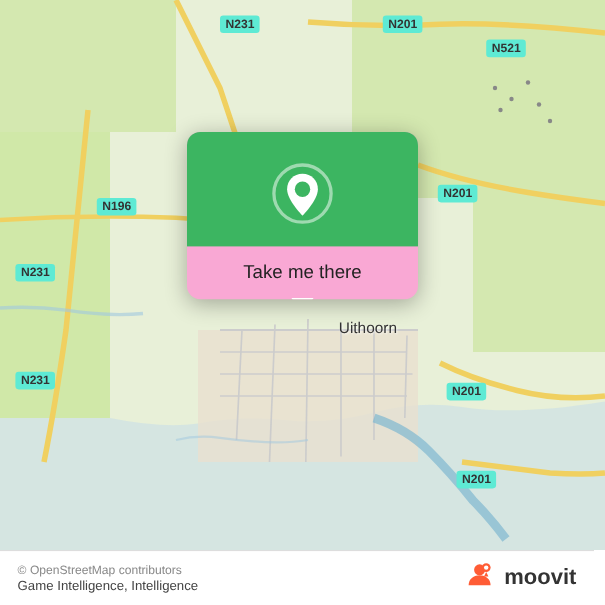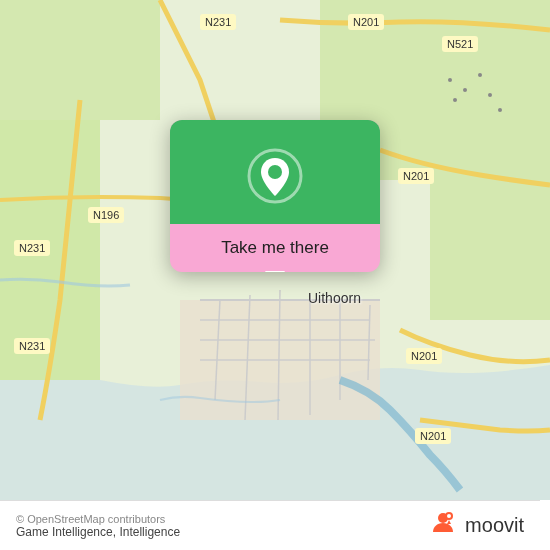--- a/index.html
+++ b/index.html
@@ -105,37 +105,37 @@
     }
 
     .moovit-logo {
       display: flex;
       align-items: center;
       gap: 6px;
     }
 
     .moovit-text {
       font-size: 20px;
-      font-weight: normal;
+      font-weight: bold;
       color: #333;
     }
 
     .moovit-icon {
       width: 32px;
       height: 32px;
     }
 
     
     .road-label {
       position: absolute;
-      background: #fef9c3;
+      background: #5eead4;
       border-radius: 3px;
       padding: 2px 5px;
       font-size: 11px;
-      font-weight: normal;
+      font-weight: bold;
       color: #333;
       white-space: nowrap;
       z-index: 5;
     }
   </style>
 </head>
 <body>
 
 <div id="map-container">
 
@@ -186,21 +186,21 @@
     <circle cx="480" cy="75" r="2" fill="#888"></circle>
     <circle cx="455" cy="100" r="2" fill="#888"></circle>
     <circle cx="490" cy="95" r="2" fill="#888"></circle>
     <circle cx="500" cy="110" r="2" fill="#888"></circle>
   </svg>
 
   <div class="road-label" style="top:14px; left:200px;">N231</div>
   <div class="road-label" style="top:14px; left:348px;">N201</div>
   <div class="road-label" style="top:36px; left:442px;">N521</div>
   <div class="road-label" style="top:168px; left:398px;">N201</div>
-  <div class="road-label" style="top:207px; left:88px;">N196</div>
+  <div class="road-label" style="top:180px; left:88px;">N196</div>
   <div class="road-label" style="top:240px; left:14px;">N231</div>
   <div class="road-label" style="top:338px; left:14px;">N231</div>
   <div class="road-label" style="top:348px; left:406px;">N201</div>
   <div class="road-label" style="top:428px; left:415px;">N201</div>
 
   <div style="position:absolute; top:290px; left:308px; font-size:14px; font-weight:normal; color:#333; z-index:5; text-shadow: 1px 1px 2px rgba(255,255,255,0.8);">Uithoorn</div>
 
   <div class="popup-card">
     <div class="popup-green-area">
 

